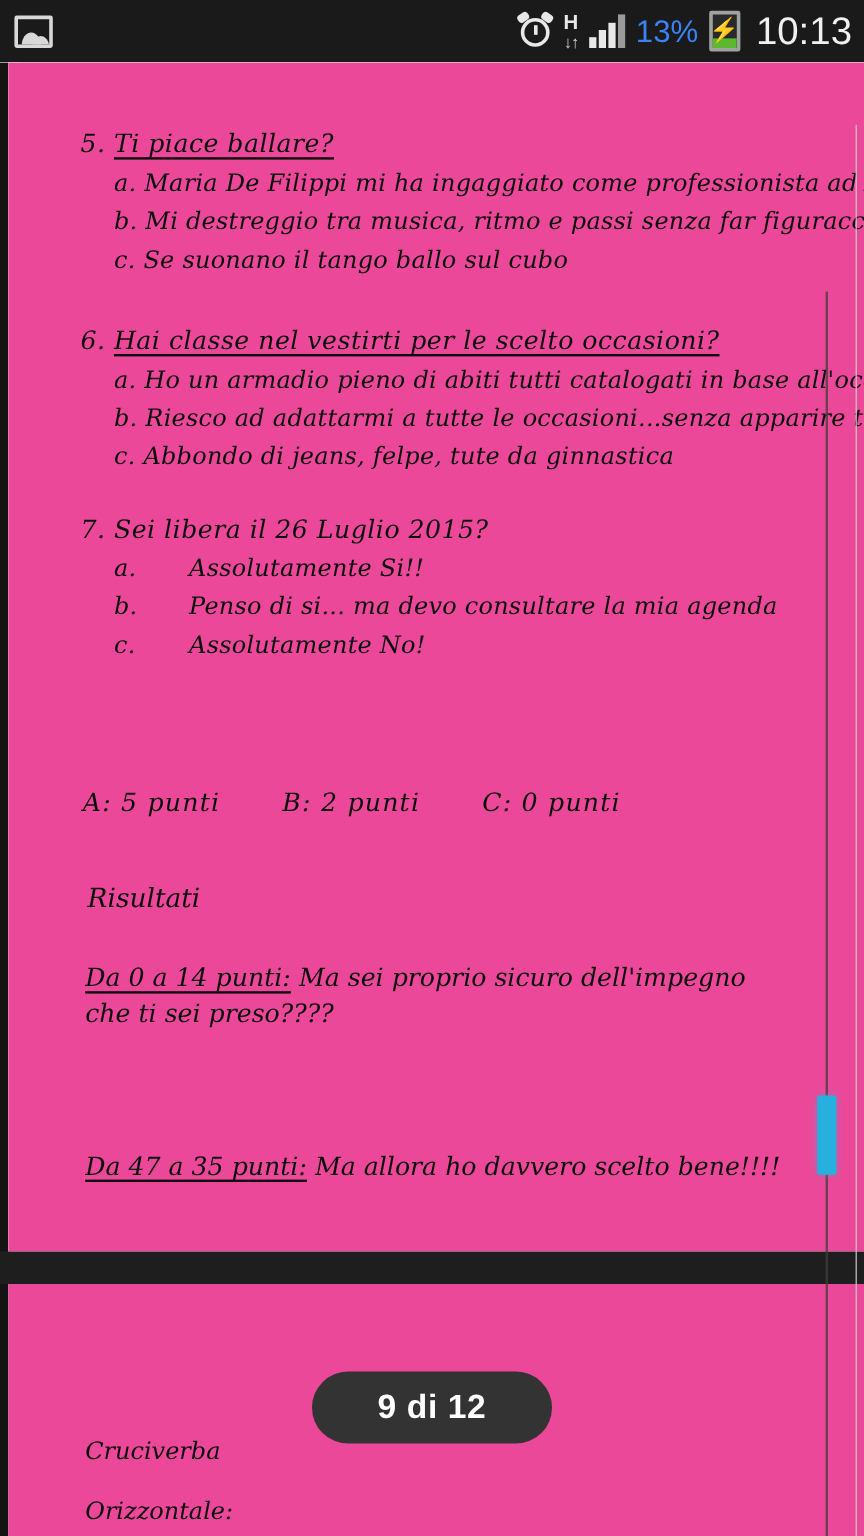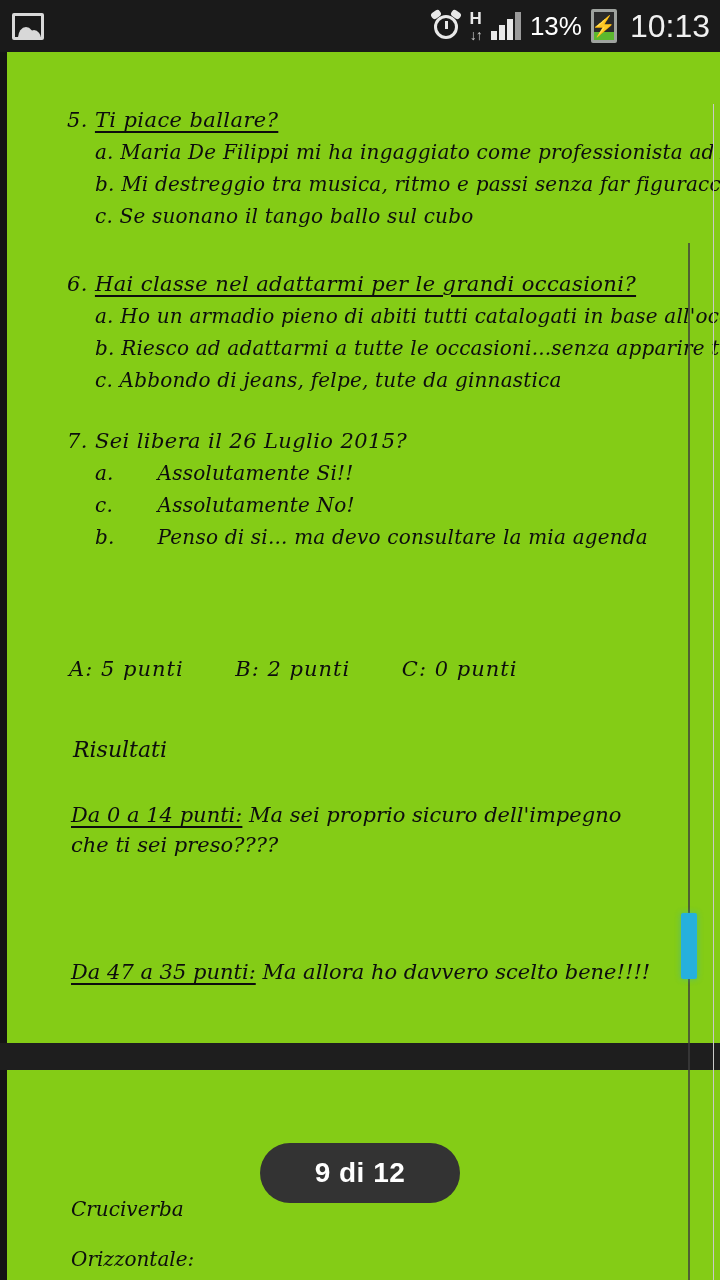--- a/index.html
+++ b/index.html
@@ -55,21 +55,21 @@
   .ic-data .arrows{ font-size:14px; font-weight:bold; color:#cfcfcf; margin-top:1px; letter-spacing:-1px;}
 
   .ic-signal{ display:flex; align-items:flex-end; gap:2px; height:28px; }
   .ic-signal span{ width:6px; background:#9a9a9a; display:block; }
   .ic-signal span.on{ background:#e8e8e8; }
   .ic-signal span:nth-child(1){ height:9px; }
   .ic-signal span:nth-child(2){ height:15px; }
   .ic-signal span:nth-child(3){ height:21px; }
   .ic-signal span:nth-child(4){ height:28px; }
 
-  .batt-pct{ font-size:26px; color:#ffffff; letter-spacing:0px; }
+  .batt-pct{ font-size:26px; color:#3b82f6; letter-spacing:0px; }
 
   .ic-batt{
     position:relative; width:26px; height:34px; border:3px solid #9fa39f;
     border-radius:2px; background:#2a2a2a; overflow:hidden;
   }
   .ic-batt:before{
     content:""; position:absolute; left:6px; top:-6px; width:8px; height:4px;
     background:#9fa39f;
   }
   .ic-batt .fill{ position:absolute; left:0; bottom:0; width:100%; height:30%; background:#5cb82e; }
@@ -86,21 +86,21 @@
   }
   .prevpage-edge{
     position:absolute; left:0; top:0; width:7px; height:1228px; background:#141414;
   }
   .page-gutter{
     position:absolute; left:7px; top:0; width:9px; height:991px;
     background:linear-gradient(to right,#f2f2f2,#ffffff);
   }
 
   .page{
-    position:absolute; left:7px; width:713px; background:#84cc16;
+    position:absolute; left:7px; width:713px; background:#ec4899;
   }
   .page-one{ top:0; height:991px; }
   .page-divider{
     position:absolute; left:0; top:991px; width:720px; height:27px; background:#1e1e1e;
   }
   .page-two{ top:1018px; height:210px; }
 
   .doc{
     position:absolute; left:0; top:0; width:713px; height:100%;
     font-family:"Liberation Serif","DejaVu Serif",serif;
@@ -229,21 +229,21 @@
         </div>
         <div class="q-opt hand">
           <span class="lbl">c.</span>
           <span>Se suonano il tango ballo sul cubo</span>
         </div>
       </div>
 
       <div class="qblock" style="top:220px;">
         <div class="q-head hand">
           <span>6.</span>
-          <span class="underline">Hai classe nel adattarmi per le grandi occasioni?</span>
+          <span class="underline">Hai classe nel vestirti per le scelto occasioni?</span>
         </div>
         <div class="q-opt hand">
           <span class="lbl">a.</span>
           <span>Ho un armadio pieno di abiti tutti catalogati in base all'occasione</span>
         </div>
         <div class="q-opt hand">
           <span class="lbl">b.</span>
           <span>Riesco ad adattarmi a tutte le occasioni...senza apparire troppo</span>
         </div>
         <div class="q-opt hand">
@@ -255,26 +255,26 @@
       <div class="qblock" style="top:377px;">
         <div class="q-head hand">
           <span>7.</span>
           <span>Sei libera il 26 Luglio 2015?</span>
         </div>
         <div class="q-opt wide hand">
           <span class="lbl">a.</span>
           <span>Assolutamente Si!!</span>
         </div>
         <div class="q-opt wide hand">
+          <span class="lbl">b.</span>
+          <span>Penso di si... ma devo consultare la mia agenda</span>
+        </div>
+        <div class="q-opt wide hand">
           <span class="lbl">c.</span>
           <span>Assolutamente No!</span>
-        </div>
-        <div class="q-opt wide hand">
-          <span class="lbl">b.</span>
-          <span>Penso di si... ma devo consultare la mia agenda</span>
         </div>
       </div>
 
       <div class="scoreline hand">
         <span>A: 5 punti</span>
         <span>B: 2 punti</span>
         <span>C: 0 punti</span>
       </div>
 
       <div class="risultati hand">Risultati</div>

